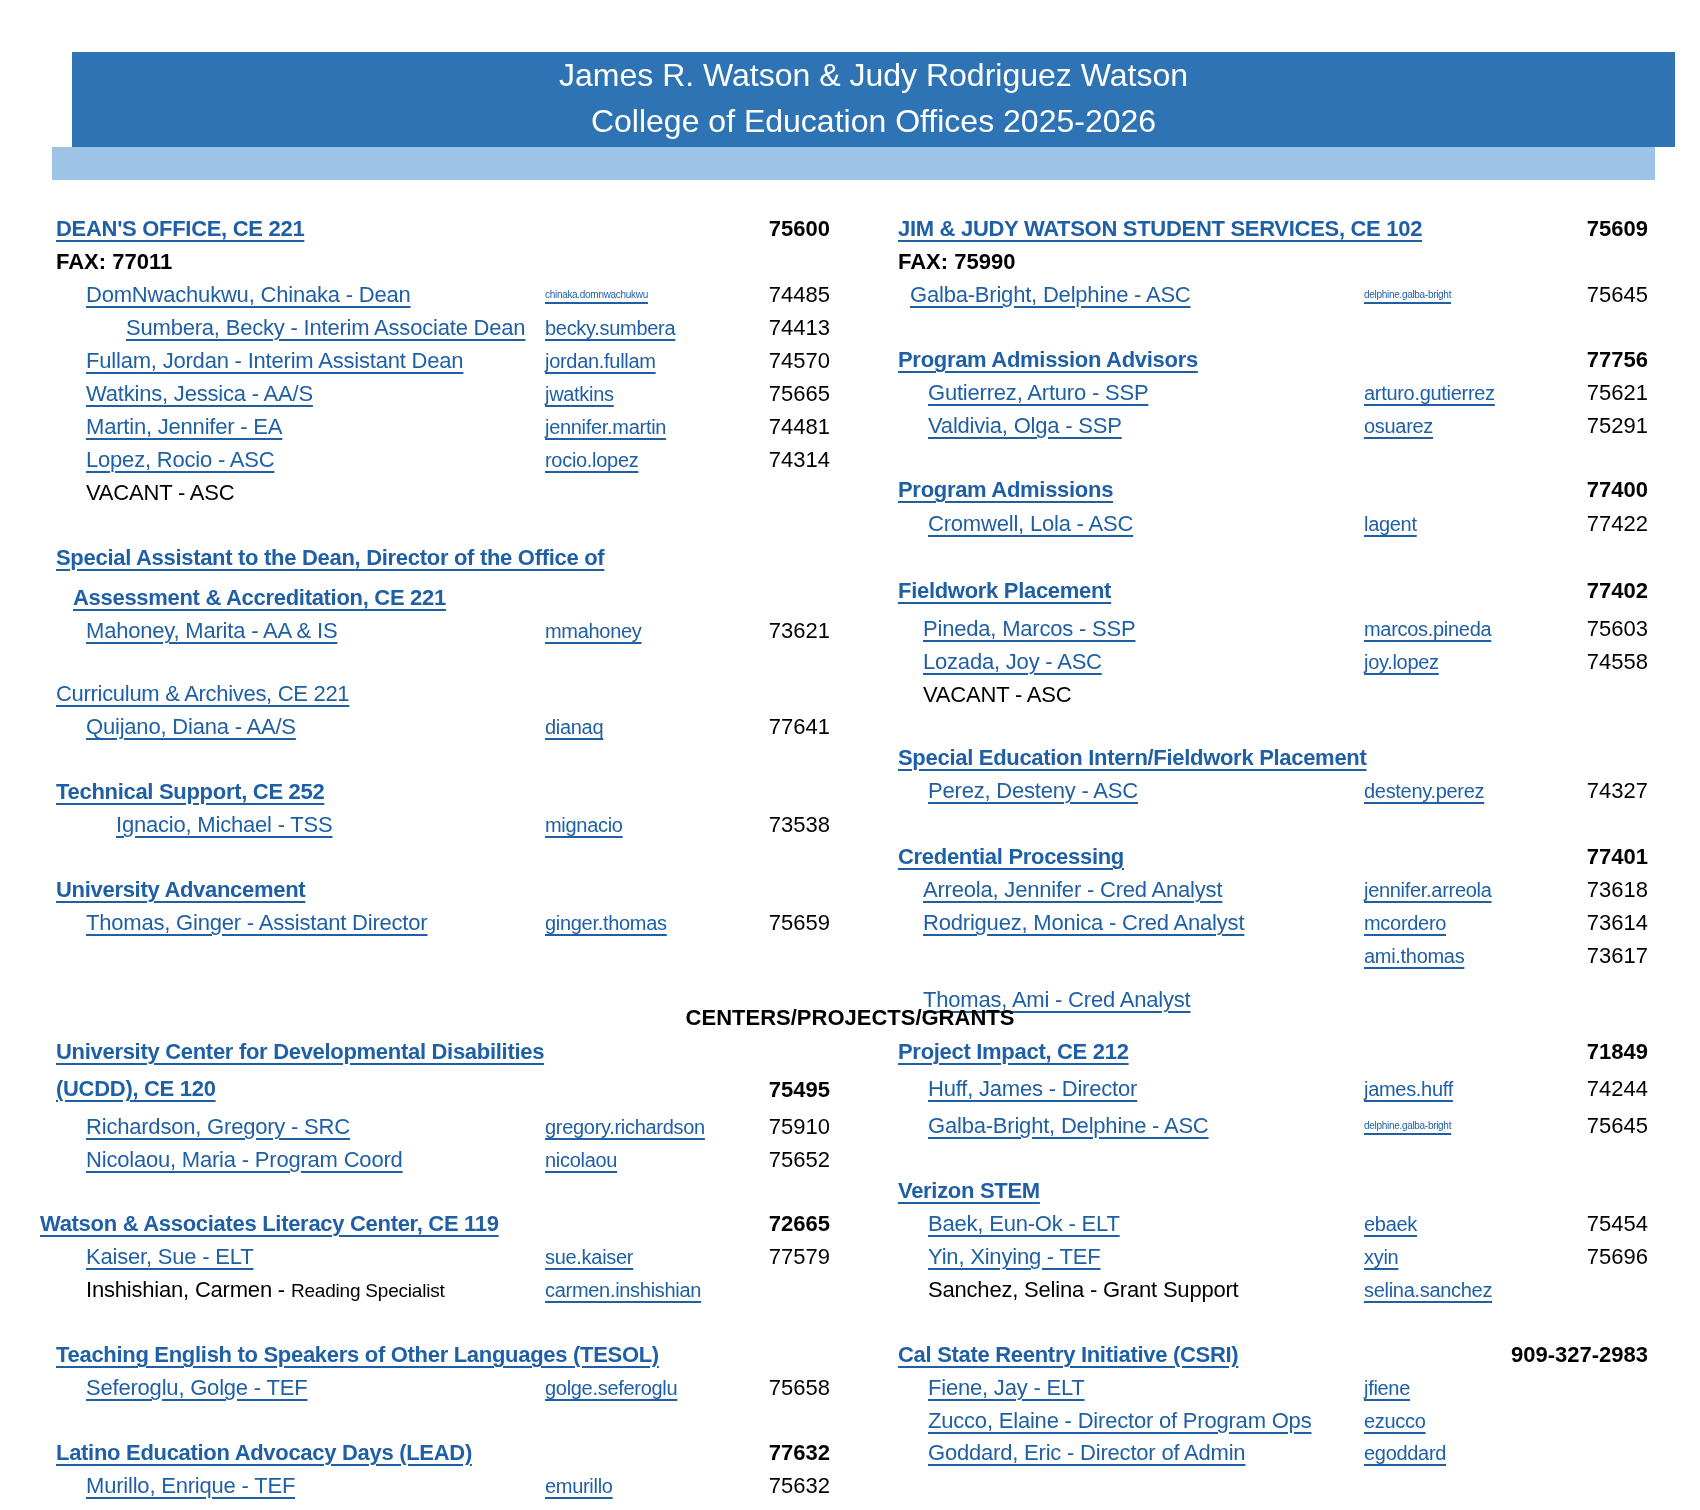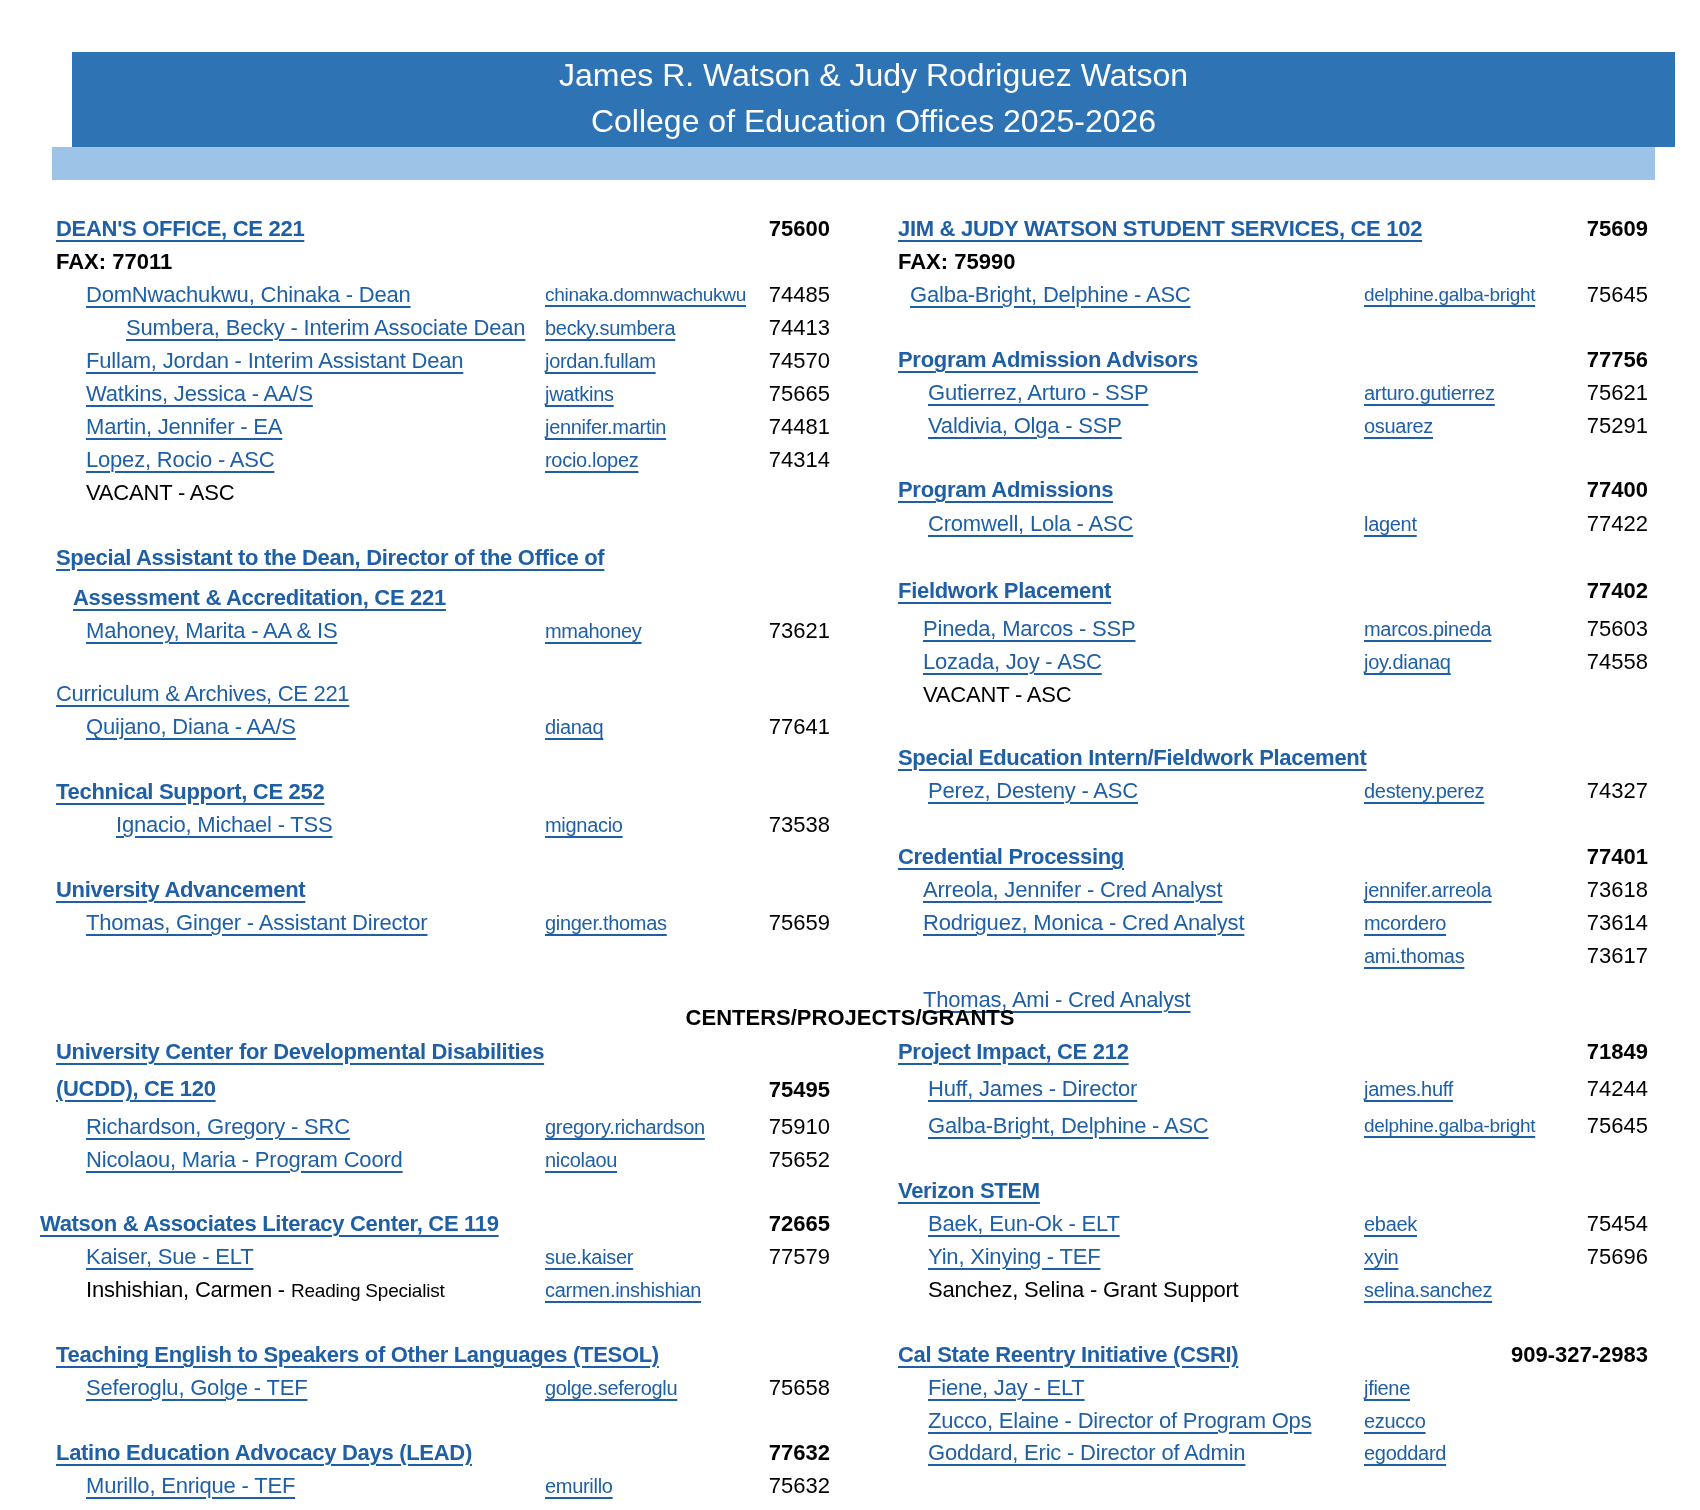--- a/index.html
+++ b/index.html
@@ -9,21 +9,21 @@
             color:#fff; text-align:center; font-size:32px; line-height:46px;margin-left:20px; }
   .banner div { white-space:nowrap; }
   .subband { position:absolute; left:52px; top:147px; width:1603px; height:33px; background:#9dc3e6; }
   .row { position:absolute; height:30px; white-space:nowrap; font-size:22px; line-height:30px; }
   .head { color:#1f5fa6; font-weight:bold; text-decoration:underline; text-decoration-thickness:2px; text-underline-offset:4px; letter-spacing:-0.3px; }
   .head.plain { font-weight:normal; }
   .fax { font-weight:bold; color:#000; }
   .name { color:#1f5fa6; text-decoration:underline; text-decoration-thickness:2px; text-underline-offset:4px; letter-spacing:-0.2px; }
   .name.black { color:#000; text-decoration:none; }
   .email { color:#1f5fa6; text-decoration:underline; text-decoration-thickness:2px; text-underline-offset:4px; font-size:20px; letter-spacing:-0.3px; }
-  .email.small { font-size:19px;text-align:center; }
+  .email.small { font-size:10px;text-align:center; }
   .ext { text-align:right; font-size:22px; }
   .ext.bold { font-weight:bold; }
   .note { font-size:19px; }
   .centerlabel { position:absolute; left:0; width:1700px; top:1003px; text-align:center; font-weight:bold; font-size:22px; line-height:30px; }
 </style>
 </head>
 <body>
 
 <div class="banner">
   <div>James R. Watson &amp; Judy Rodriguez Watson</div>
@@ -103,21 +103,21 @@
 <div class="row name" style="left:928px;top:509px;">Cromwell, Lola - ASC</div>
 <div class="row email" style="left:1364px;top:509px;">lagent</div>
 <div class="row ext" style="left:1548px;width:100px;top:509px;">77422</div>
 
 <div class="row head" style="left:898px;top:576px;">Fieldwork Placement</div>
 <div class="row ext bold" style="left:1548px;width:100px;top:576px;">77402</div>
 <div class="row name" style="left:923px;top:614px;">Pineda, Marcos - SSP</div>
 <div class="row email" style="left:1364px;top:614px;">marcos.pineda</div>
 <div class="row ext" style="left:1548px;width:100px;top:614px;">75603</div>
 <div class="row name" style="left:923px;top:647px;">Lozada, Joy - ASC</div>
-<div class="row email" style="left:1364px;top:647px;">joy.dianaq</div>
+<div class="row email" style="left:1364px;top:647px;">joy.lopez</div>
 <div class="row ext" style="left:1548px;width:100px;top:647px;">74558</div>
 <div class="row name black" style="left:923px;top:680px;">VACANT - ASC</div>
 
 <div class="row head" style="left:898px;top:743px;">Special Education Intern/Fieldwork Placement</div>
 <div class="row name" style="left:928px;top:776px;">Perez, Desteny - ASC</div>
 <div class="row email" style="left:1364px;top:776px;">desteny.perez</div>
 <div class="row ext" style="left:1548px;width:100px;top:776px;">74327</div>
 
 <div class="row head" style="left:898px;top:842px;">Credential Processing</div>
 <div class="row ext bold" style="left:1548px;width:100px;top:842px;">77401</div>

